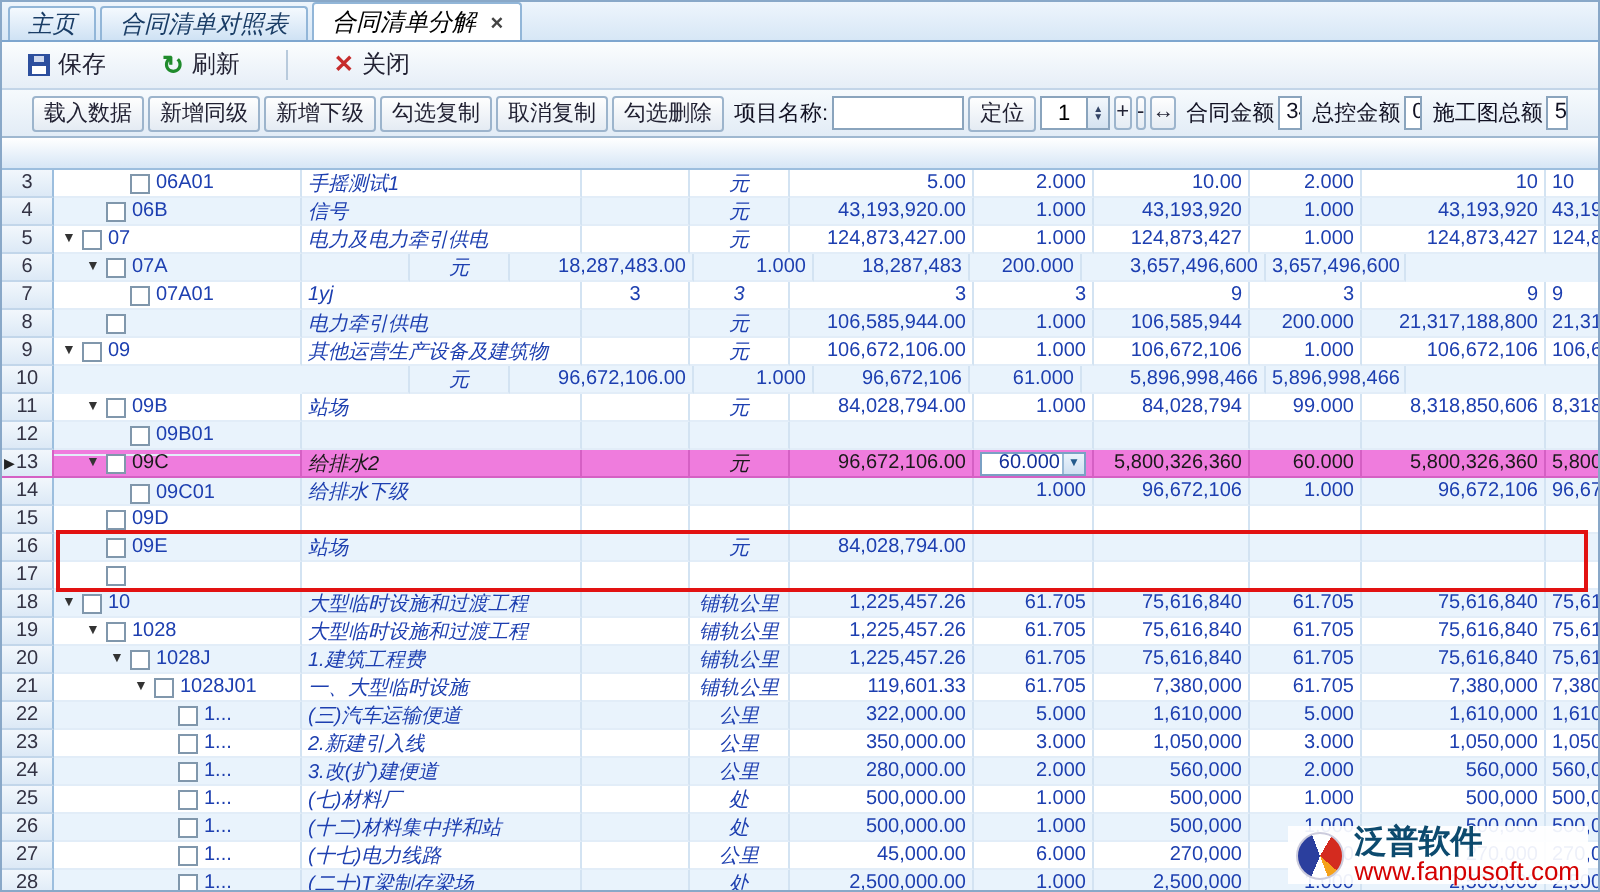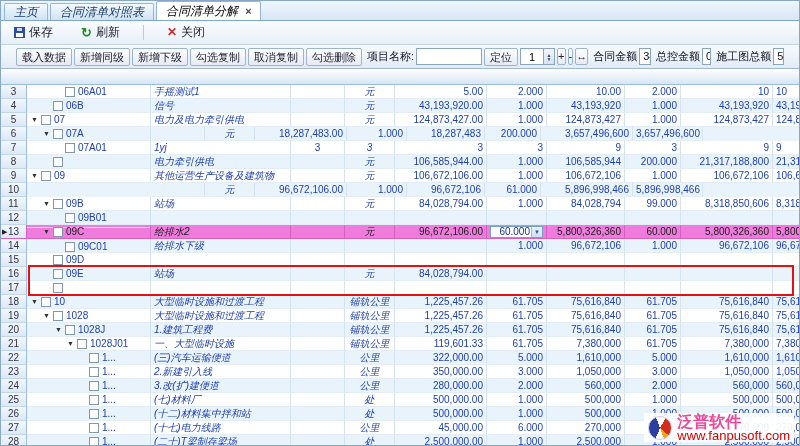--- a/index.html
+++ b/index.html
@@ -61,21 +61,21 @@
   .exp{width:9px;font-size:7px;color:#333;flex:none;margin-right:1px;line-height:14px;}
   .cb{width:10px;height:10px;background:#fff;border:1px solid #8097ac;margin-right:3px;flex:none;}
   .combo{display:flex;align-items:center;background:#fff;border:1px solid #7aa0c4;height:12px;width:100%;}
   .combo .v{flex:1;text-align:right;padding-right:1px;font-size:10px;color:#13309a;overflow:hidden;}
   .combo .dd{width:11px;height:100%;background:linear-gradient(#eaf2fb,#cfe0f2);border-left:1px solid #9ab8d6;font-size:6px;display:flex;align-items:center;justify-content:center;color:#245a8c;flex:none;}
 
   .redbox{position:absolute;left:27px;top:196px;width:766px;height:31px;border:2px solid #e21212;pointer-events:none;}
 
   .wm{position:absolute;right:5px;bottom:3px;display:flex;align-items:center;gap:5px;background:rgba(255,255,255,0.92);padding:1px 4px;}
   .wm-logo{width:24px;height:24px;border-radius:50%;background:conic-gradient(from 30deg,#d42b1f 0 28%,#f5a21b 28% 36%,#ffffff 36% 48%,#2b3f9e 48% 86%,#ffffff 86% 100%);border:1px solid #ccd;flex:none;}
-  .wm-brand{font-size:16px;font-weight:bold;color:#ec4899;line-height:16px;}
+  .wm-brand{font-size:16px;font-weight:bold;color:#0c4a6e;line-height:16px;}
   .wm-url{font-size:13px;color:#d40000;line-height:11px;}
 </style>
 </head>
 <body>
 
 <div class="app">
 
   <div class="tabbar">
     <div class="tab">主页</div>
     <div class="tab">合同清单对照表</div>

